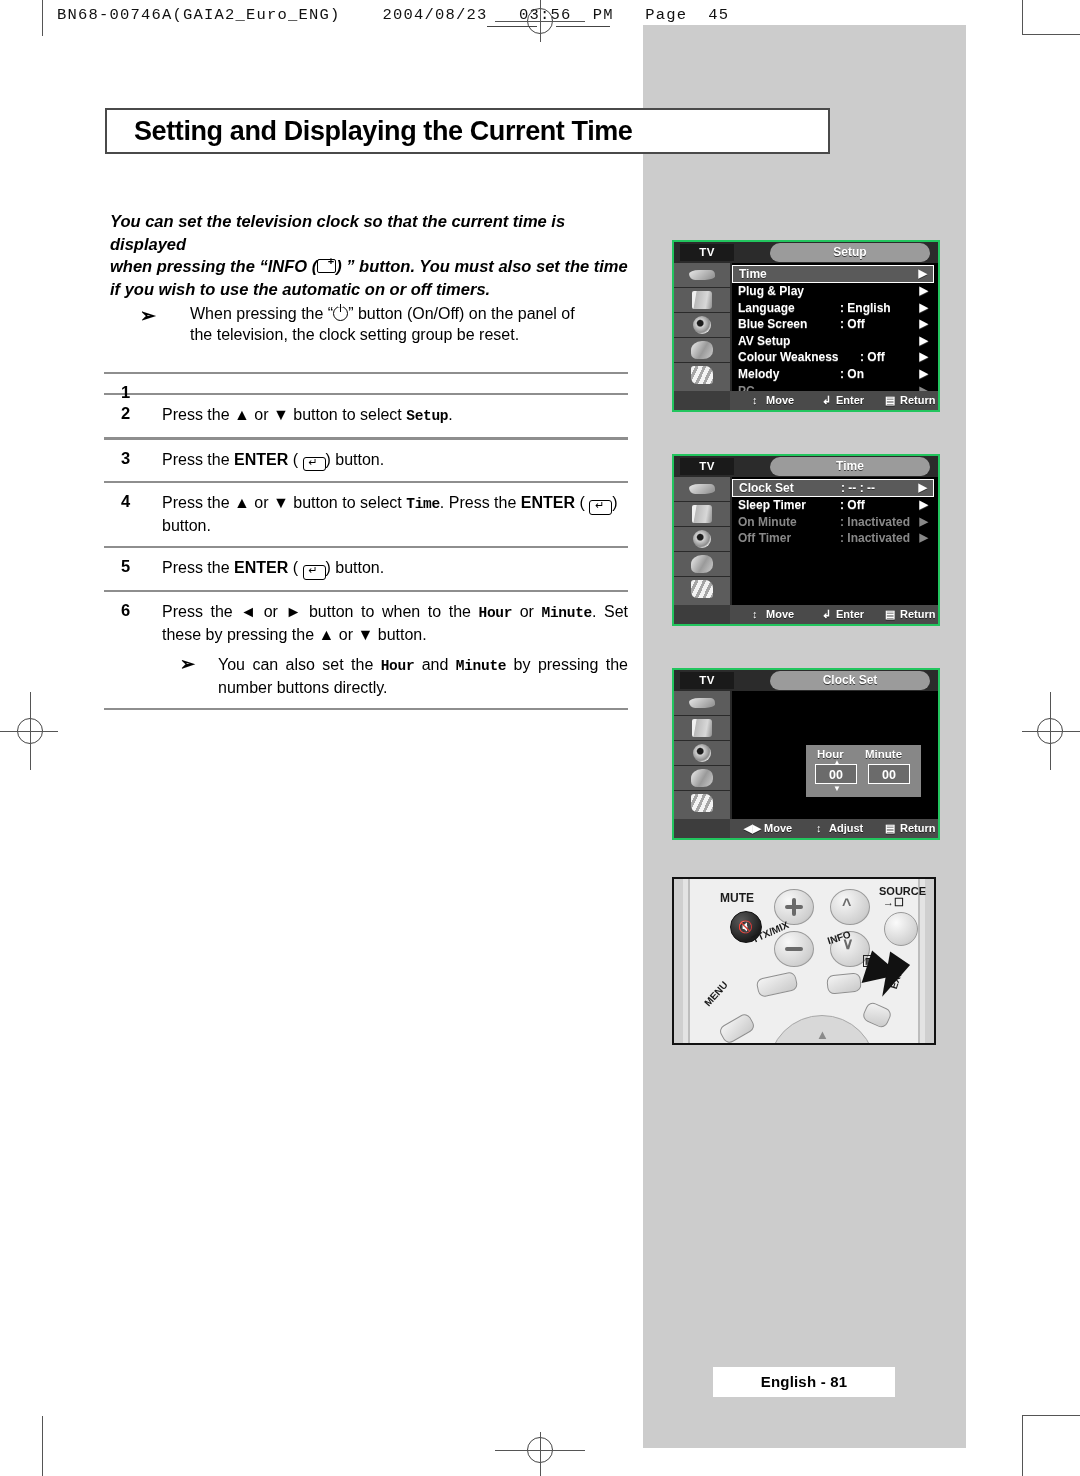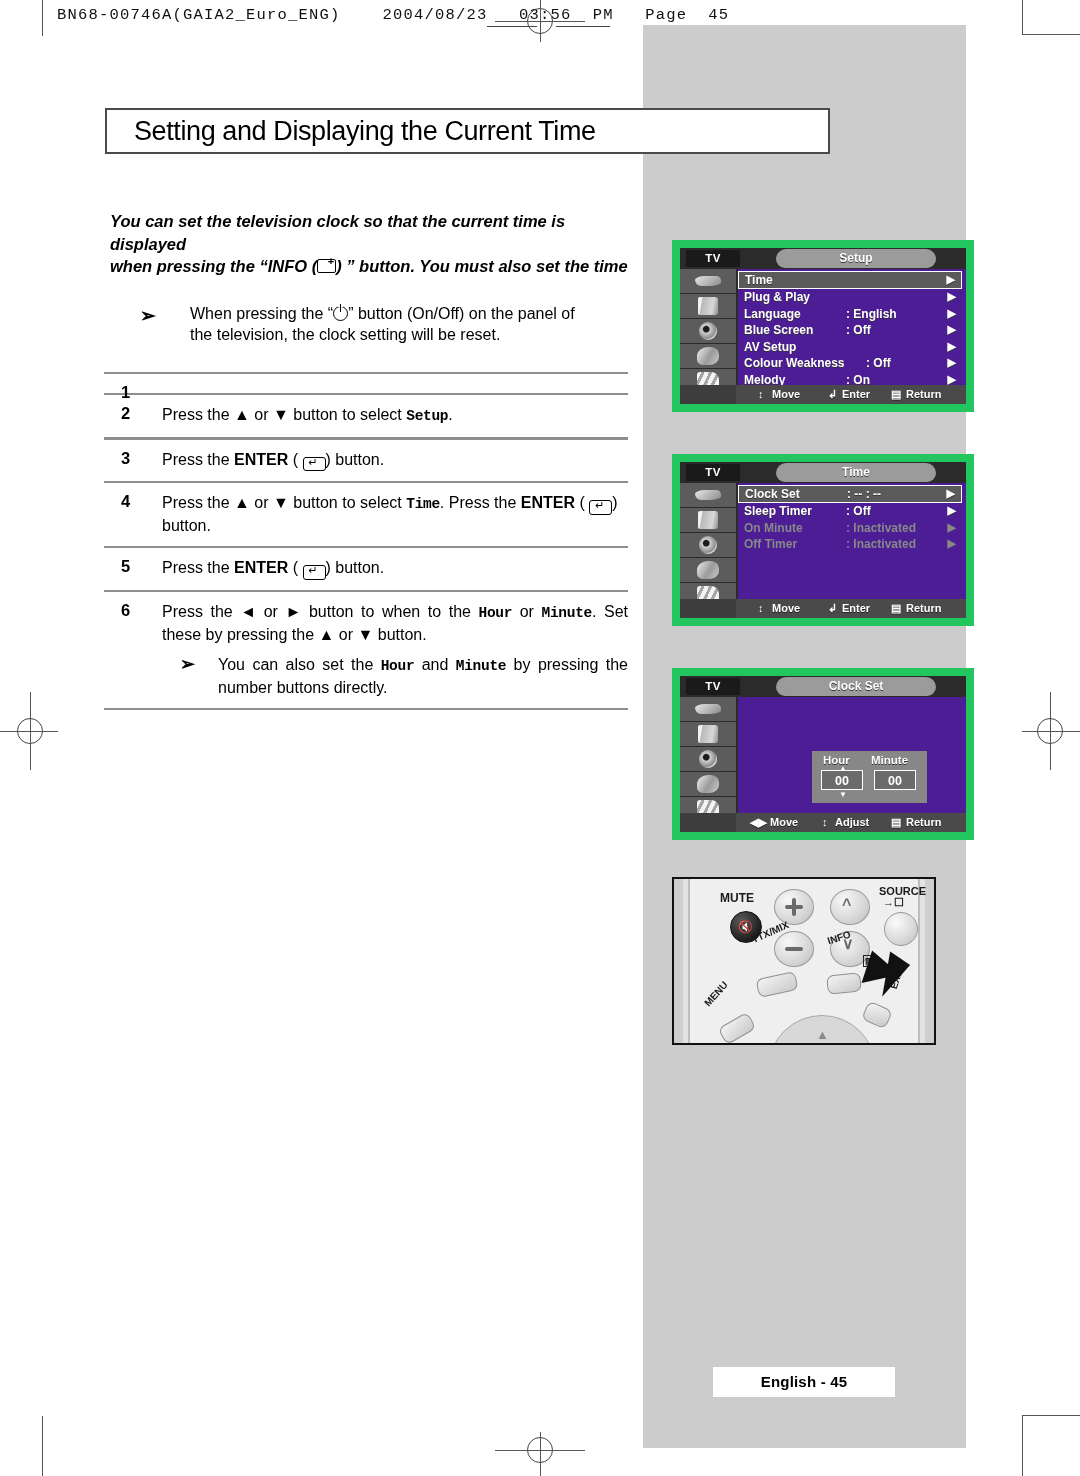--- a/index.html
+++ b/index.html
@@ -19,21 +19,21 @@
   .hdr-text{position:absolute;left:57px;top:6px;font-family:"Liberation Mono","DejaVu Sans Mono",monospace;
             font-size:15.5px;letter-spacing:1.2px;white-space:nowrap;color:#111;}
   .hdr-underline{position:absolute;background:#444;height:1.2px;}
 
   
   .grey-col{position:absolute;left:643px;top:25px;width:323px;height:1423px;background:#cccccc;}
 
   
   .title-box{position:absolute;left:105px;top:108px;width:725px;height:46px;
              background:#fff;border:2.2px solid #4a4a4a;box-sizing:border-box;}
-  .title-box .t{position:absolute;left:27px;top:6px;font-size:27px;font-weight:normal;
+  .title-box .t{position:absolute;left:27px;top:6px;font-size:27px;font-weight:bold;
                 letter-spacing:-0.4px;color:#000;font-family:"Liberation Sans",sans-serif;}
 
   
   .intro{position:absolute;left:110px;top:210px;width:520px;
          font-style:italic;font-weight:bold;font-size:16.5px;line-height:22.5px;color:#000;}
   .ibox{display:inline-block;width:17px;height:12px;border:1.4px solid #000;border-radius:2px;
         position:relative;vertical-align:-1px;}
   .ibox:after{content:"+";position:absolute;right:1px;top:-5px;font-size:11px;font-style:normal;font-weight:bold;line-height:12px;}
 
   
@@ -62,22 +62,22 @@
   .glyph-menu{display:inline-block;width:20px;height:12px;border:1.4px solid #000;border-radius:2px;
               position:relative;vertical-align:-1px;background:#fff;}
   .glyph-menu:before{content:"";position:absolute;left:5.4px;top:0;width:1.3px;height:10px;background:#000;}
   .glyph-menu:after{content:"";position:absolute;left:11.4px;top:0;width:1.3px;height:10px;background:#000;}
   .glyph-enter{display:inline-block;width:21px;height:12.5px;border:1.5px solid #000;border-radius:3px;
                position:relative;vertical-align:-2px;font-size:11px;line-height:11px;text-align:center;
                font-family:"DejaVu Sans",sans-serif;}
   .glyph-enter span{position:relative;top:-1px;left:-1px;font-size:11px;}
 
   
-  .osd{position:absolute;width:302px;height:172px;background:#4c1d95;
-       border:8px solid #22c55e;box-sizing:border-box;}
+  .osd{position:absolute;width:268px;height:172px;background:#000000;
+       border:2px solid #22c55e;box-sizing:border-box;}
   .osd .topbar{position:absolute;left:0;top:0;width:100%;height:21px;background:#2b2b2b;}
   .osd .tvtag{position:absolute;left:6px;top:2px;width:54px;height:17px;background:#1a1a1a;color:#fff;
               font-size:11.5px;font-weight:bold;text-align:center;line-height:17px;letter-spacing:0.5px;}
   .osd .titlepill{position:absolute;left:96px;top:1px;width:160px;height:19px;background:#9b9b9b;
                   border-radius:10px 10px 9px 9px;color:#fff;font-size:12px;font-weight:bold;
                   text-align:center;line-height:19px;text-shadow:0 1px 0 #3a3a3a;}
   .osd .rail{position:absolute;left:0;top:21px;width:56px;bottom:0;background:#5c5c5c;
              border-right:2px solid #2a2a2a;}
   .osd .ricon{position:relative;height:24px;border-bottom:1.6px solid #2a2a2a;}
   .osd .ricon i{position:absolute;left:50%;top:50%;transform:translate(-50%,-50%);
@@ -179,27 +179,28 @@
 
 <div class="grey-col"></div>
 
 <div class="title-box">
   <div class="t">Setting and Displaying the Current Time</div>
 </div>
 
 <div class="intro">
   <span>You can set the television clock so that the current time is displayed</span><br>
   <span>when pressing the “INFO (</span><span class="ibox"></span><span>) ” button. You must also set the time</span><br>
+  <span>if you wish to use the automatic on or off timers.</span>
 </div>
 
 <div class="note">
   <span class="bullet">➢</span>
   <span class="ntxt">
     <span>When pressing the “</span><span class="pwr"></span><span>” button (On/Off) on the panel of</span><br>
-    <span>the television, the clock setting will be reset.</span>
+    <span>the television, the clock setting group be reset.</span>
   </span>
 </div>
 
 <div class="steps">
 
   <div class="rule"></div>
 
   <div class="step">
     <div class="num">1</div>
   </div>
@@ -467,14 +468,14 @@
 
     <div class="wedge" style="left:176px;top:76px;border-left:34px solid #111;border-top:14px solid transparent;border-bottom:20px solid transparent;transform:rotate(18deg);"></div>
     <div class="wedge" style="left:196px;top:74px;border-left:22px solid #111;border-top:10px solid transparent;border-bottom:36px solid transparent;transform:rotate(10deg);"></div>
 
     <div class="ringbig" style="left:78px;top:136px;width:108px;height:108px;"></div>
     <div class="rlab" style="left:126px;top:148px;font-size:13px;color:#8a8a8a;">▲</div>
   </div>
 </div>
 
 <div class="foot">
-  <div class="ft">English - 45</div>
+  <div class="ft">English - 81</div>
 </div>
 
 </body></html>

